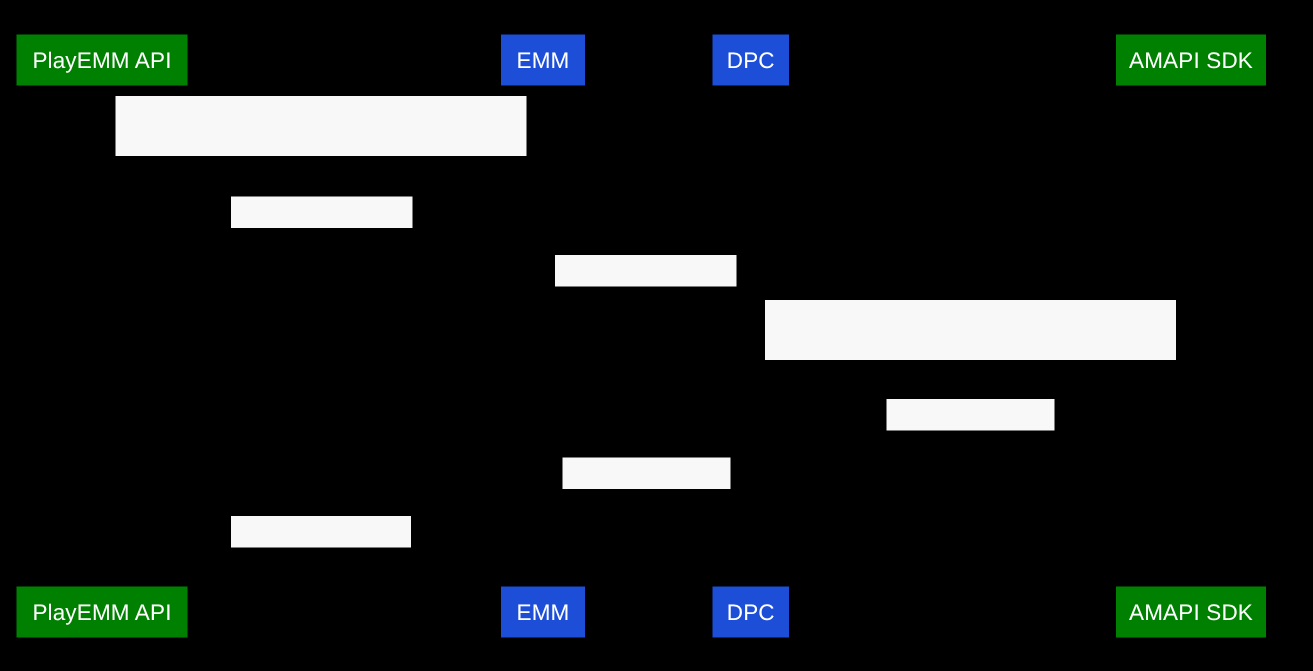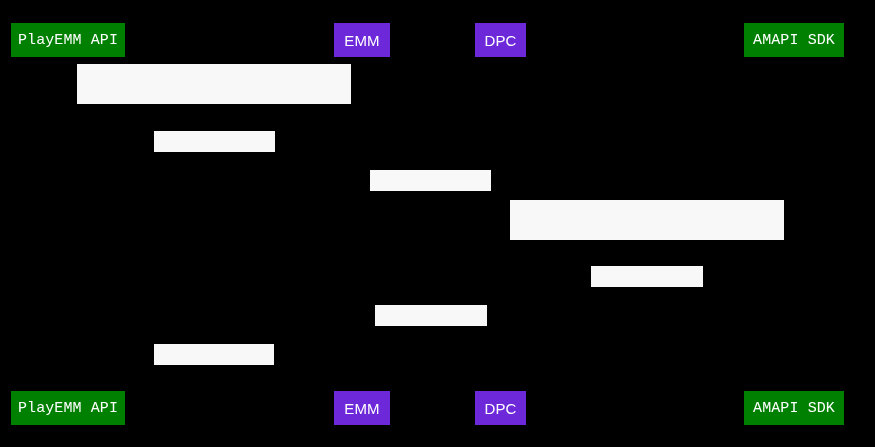--- a/index.html
+++ b/index.html
@@ -24,22 +24,22 @@
     display: flex;
     align-items: center;
     justify-content: center;
     color: #ffffff;
     font-size: 15px;
     line-height: 1;
     letter-spacing: 0.1px;
     white-space: nowrap;
     user-select: none;
   }
-  .participant.green { background: #008000; font-family: Liberation Mono, monospace; }
-  .participant.blue  { background: #6d28d9; text-align: right; }
+  .participant.green { background: #008000; }
+  .participant.blue  { background: #1d4ed8; text-align: right; }
 
   .lifeline {
     position: absolute;
     width: 1px;
     background: #000000;
   }
 
   .msg-label {
     position: absolute;
     box-sizing: border-box;

